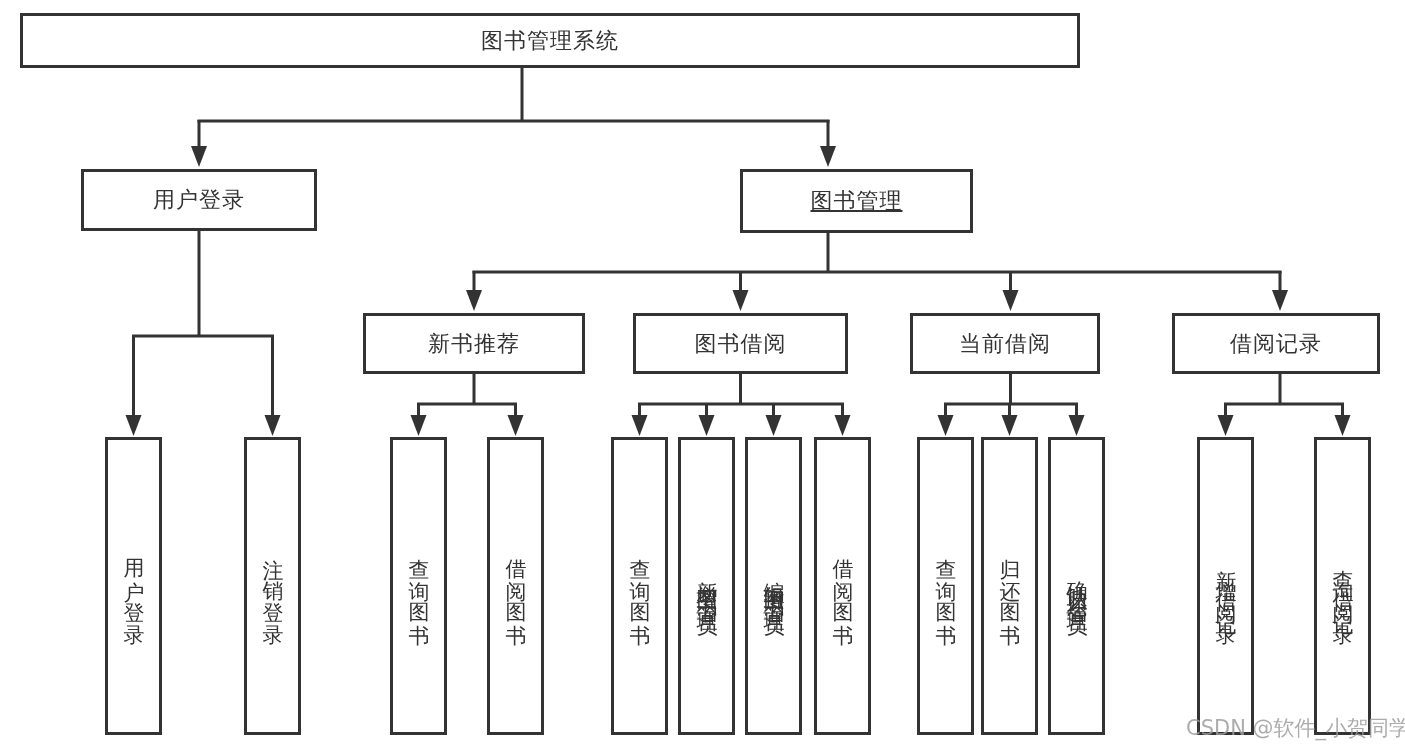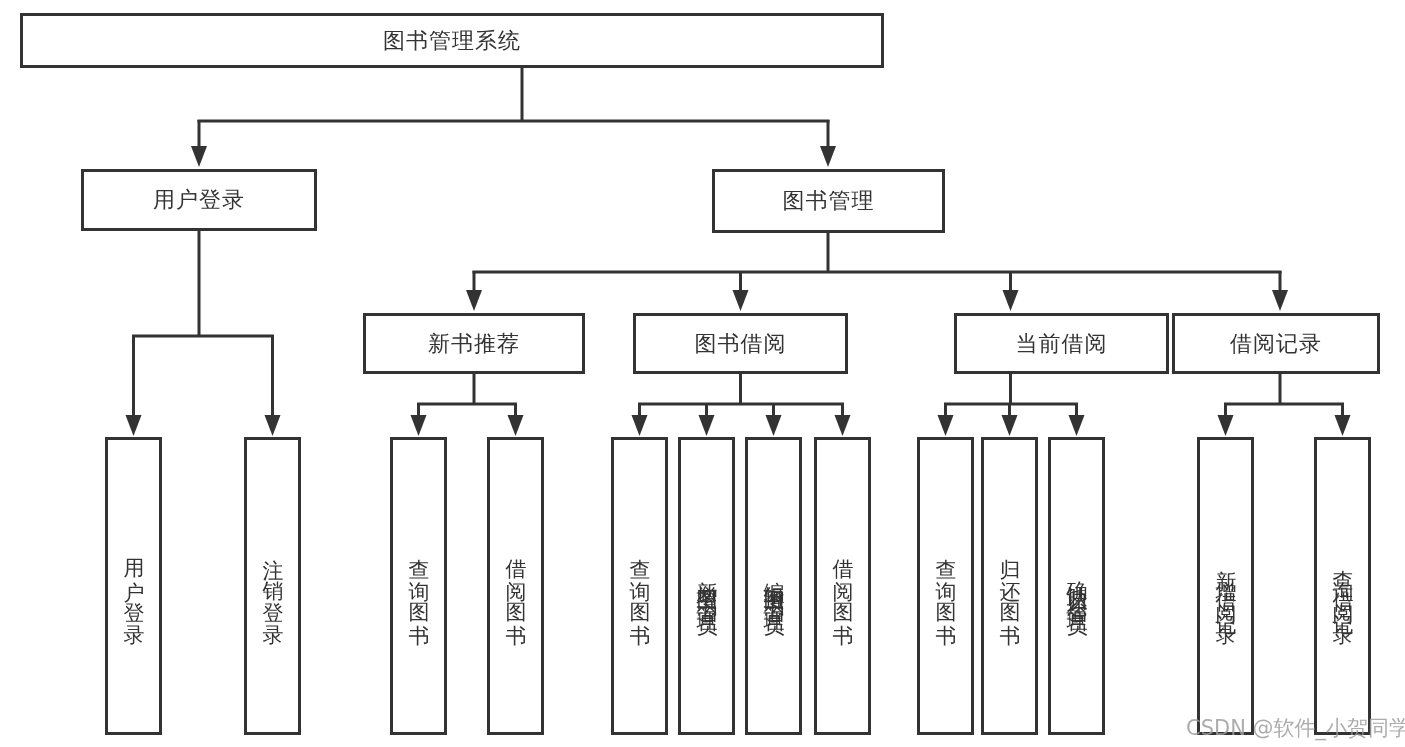--- a/index.html
+++ b/index.html
@@ -97,38 +97,38 @@
       <polygon points="773.5,436 765.5,415 781.5,415"></polygon>
       <polygon points="842.5,436 834.5,415 850.5,415"></polygon>
       <polygon points="945.5,436 937.5,415 953.5,415"></polygon>
       <polygon points="1009.5,436 1001.5,415 1017.5,415"></polygon>
       <polygon points="1076.5,436 1068.5,415 1084.5,415"></polygon>
       <polygon points="1225.5,436 1217.5,415 1233.5,415"></polygon>
       <polygon points="1342.5,436 1334.5,415 1350.5,415"></polygon>
     </g>
   </svg>
 
-  <div class="hbox" style="left:20px;top:13px;width:864px;height:55px;">
+  <div class="hbox" style="left:20px;top:13px;width:1060px;height:55px;">
     <span>图书管理系统</span>
   </div>
 
   <div class="hbox" style="left:81px;top:169px;width:236px;height:62px;">
     <span>用户登录</span>
   </div>
-  <div class="hbox" style="left:712px;top:169px;width:233px;height:64px;">
+  <div class="hbox" style="left:740px;top:169px;width:233px;height:64px;text-decoration:underline;">
     <span>图书管理</span>
   </div>
 
   <div class="hbox" style="left:633px;top:313px;width:215px;height:61px;">
     <span>图书借阅</span>
   </div>
   <div class="hbox" style="left:363px;top:313px;width:222px;height:61px;">
     <span>新书推荐</span>
   </div>
-  <div class="hbox" style="left:954px;top:313px;width:215px;height:61px;justify-content:center;">
+  <div class="hbox" style="left:910px;top:313px;width:190px;height:61px;justify-content:center;">
     <span>当前借阅</span>
   </div>
   <div class="hbox" style="left:1172px;top:313px;width:208px;height:61px;">
     <span>借阅记录</span>
   </div>
 
   <div class="vbox" style="left:105px;">
     <span class="vtext v-spread">用户登录</span>
   </div>
   <div class="vbox" style="left:244px;">

